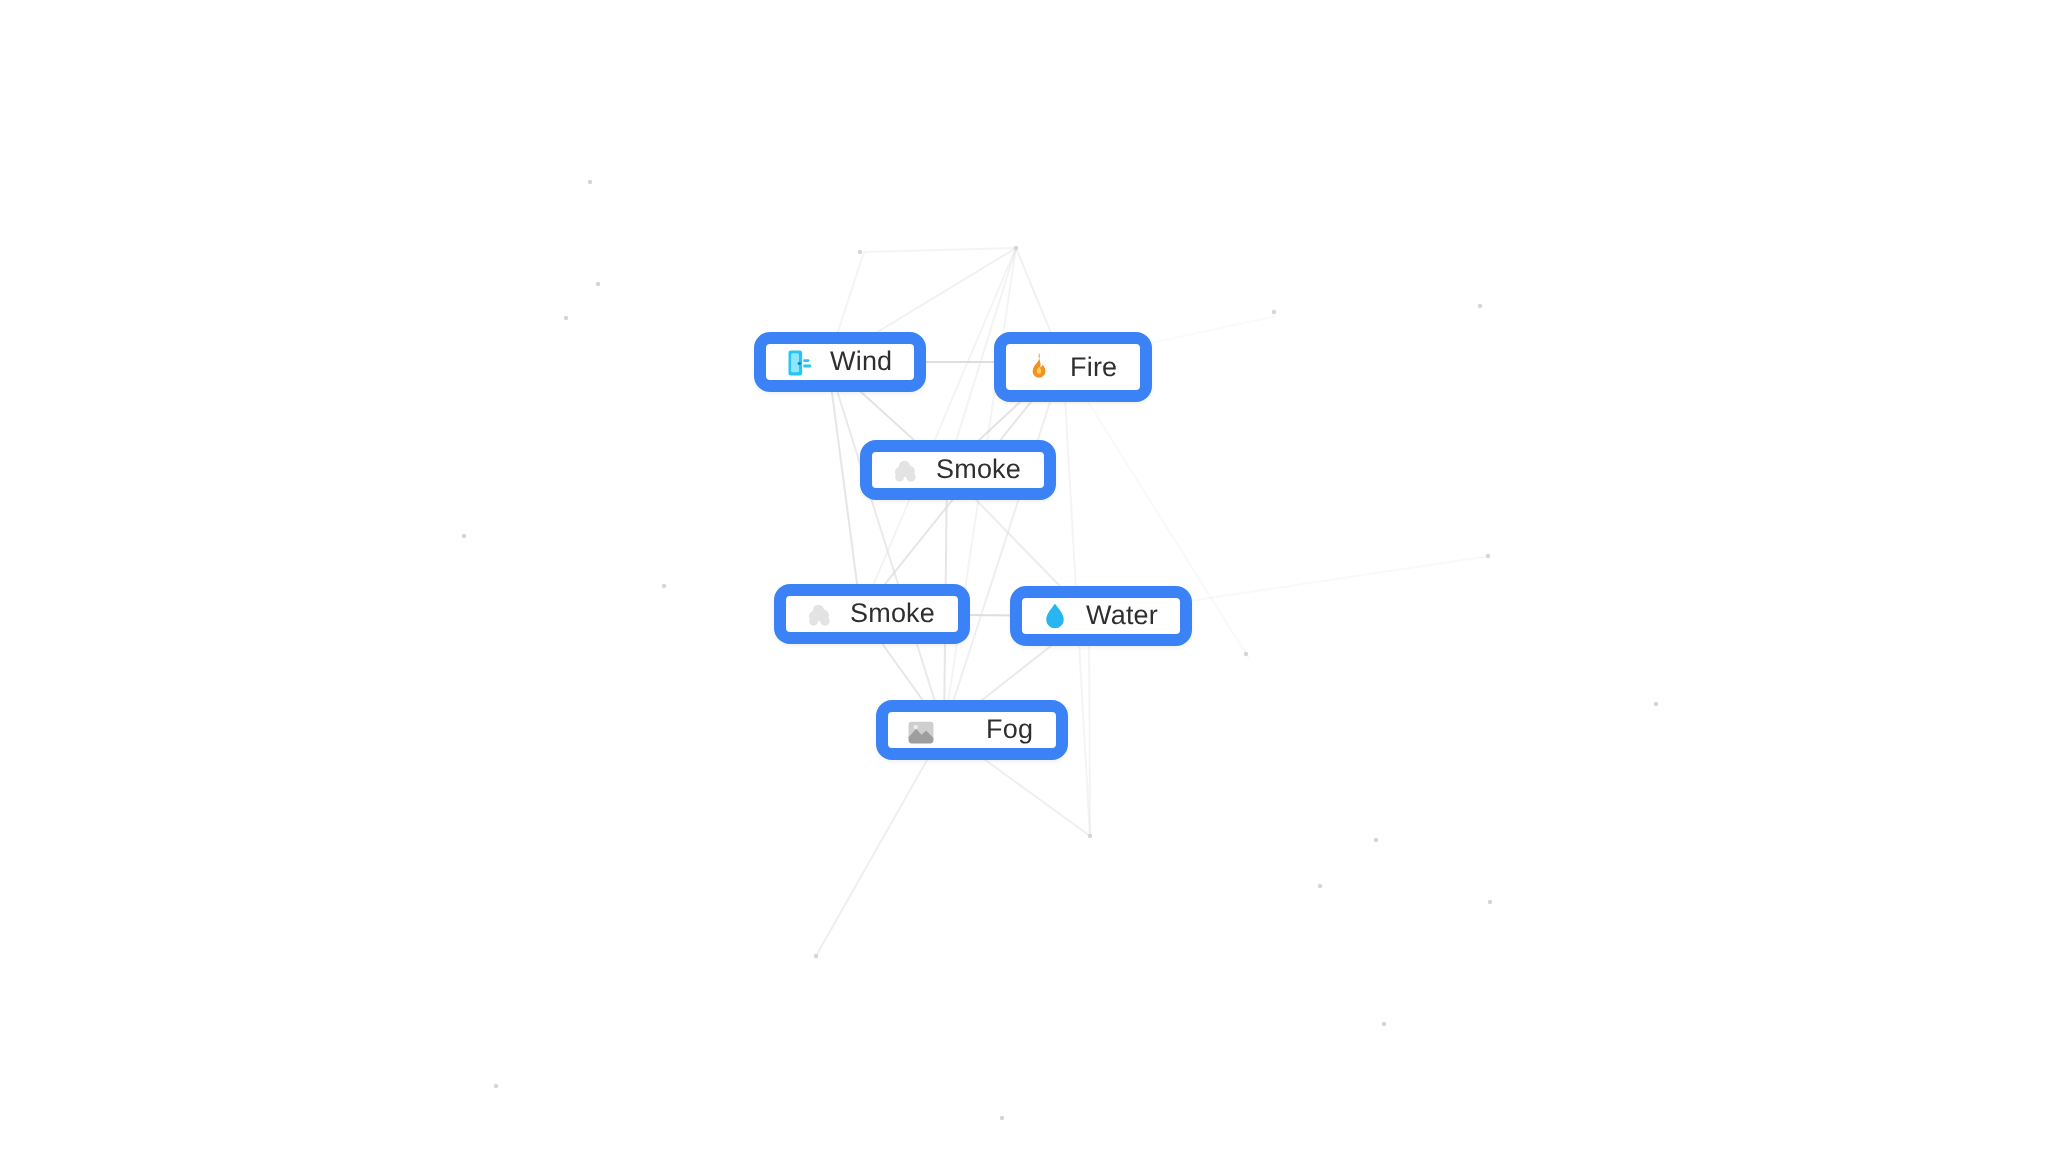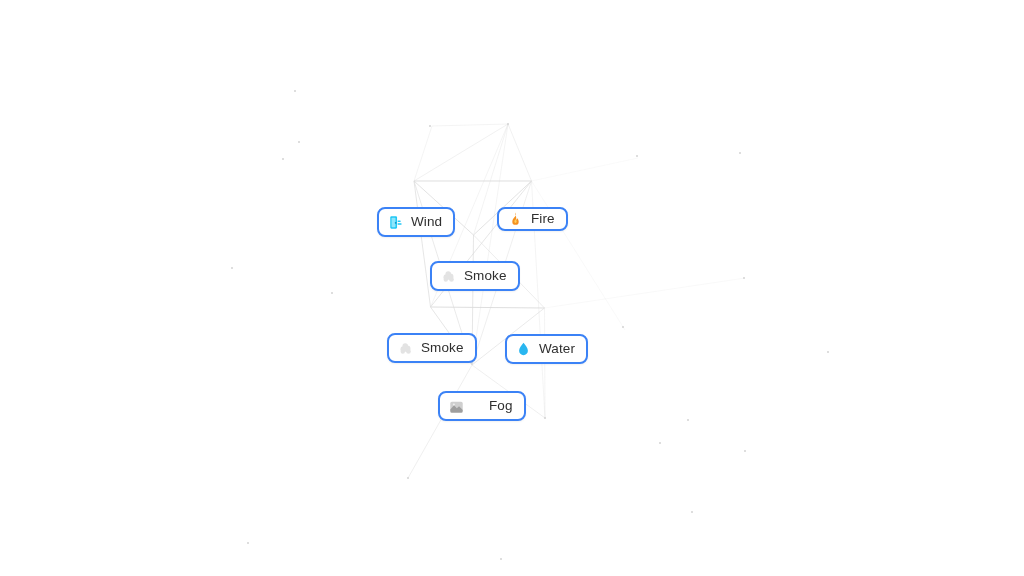--- a/index.html
+++ b/index.html
@@ -28,27 +28,26 @@
     pointer-events: none;
   }
   .node {
     position: absolute;
     display: flex;
     align-items: center;
     gap: 7px;
     box-sizing: border-box;
     padding: 5px 11px 5px 8px;
     background: #ffffff;
-    border: 2px solid #3b82f6;
+    border: 6px solid #3b82f6;
     border-radius: 8px;
     box-shadow: 0 1px 2px rgba(0,0,0,0.06);
     white-space: nowrap;
     cursor: pointer;
     z-index: 5;
-    margin-top: 41px;
   }
   .node-label {
     font-size: 13.5px;
     line-height: 18px;
     color: #2f2f2f;
     letter-spacing: 0.1px;
   }
   .node-emoji {
     width: 17px;
     height: 17px;
@@ -117,21 +116,21 @@
       <div class="node" style="left: 377px; top: 166px; height: 30px;">
         <svg viewBox="0 0 24 24" class="node-emoji">
           <rect x="4.6" y="3.2" width="9.6" height="17.6" rx="1.6" fill="#22c8f5"></rect>
           <rect x="6.4" y="5.2" width="5.6" height="13.4" rx="1.1" fill="#8fe6fb"></rect>
           <circle cx="12.2" cy="12.4" r="1.25" fill="#0a8fc0"></circle>
           <path d="M15.1 9.3 h3.3 a1 1 0 1 1 0 2 h-3.3z" fill="#22c8f5"></path>
           <path d="M15.1 13.1 h4.6 a1 1 0 1 1 0 2 h-4.6z" fill="#22c8f5"></path>
         </svg>
         <span class="node-label">Wind</span>
       </div>
-      <div class="node" style="left: 497px; top: 166px; height: 24px; justify-content: space-between;">
+      <div class="node" style="left: 497px; top: 166px; height: 35px; justify-content: space-between;">
         <svg viewBox="0 0 24 24" class="node-emoji">
           <path d="M12 2c1.2 3.1.2 4.9-1.2 6.6C9.2 10.5 7.5 12.3 7.5 15A4.5 4.5 0 0 0 12 19.5 4.5 4.5 0 0 0 16.5 15c0-2-0.9-3.4-1.9-4.8-.3 1-.9 1.7-1.7 2.1.6-2.6-.3-5.6-0.9-6.7C11.4 4.5 11.9 3.1 12 2z" fill="#f59120"></path>
           <path d="M12 11.8c.9 1 1.6 2 1.6 3.3A1.7 1.7 0 0 1 12 16.8a1.7 1.7 0 0 1-1.6-1.7c0-1.2.7-2.3 1.6-3.3z" fill="#ffd15c"></path>
         </svg>
         <span class="node-label">Fire</span>
       </div>
       <div class="node" style="left: 430px; top: 220px; height: 30px;">
         <svg viewBox="0 0 24 24" class="node-emoji">
           <circle cx="9" cy="13" r="4.1" fill="#e3e3e3"></circle>
           <circle cx="14.5" cy="12.4" r="4.5" fill="#e3e3e3"></circle>

